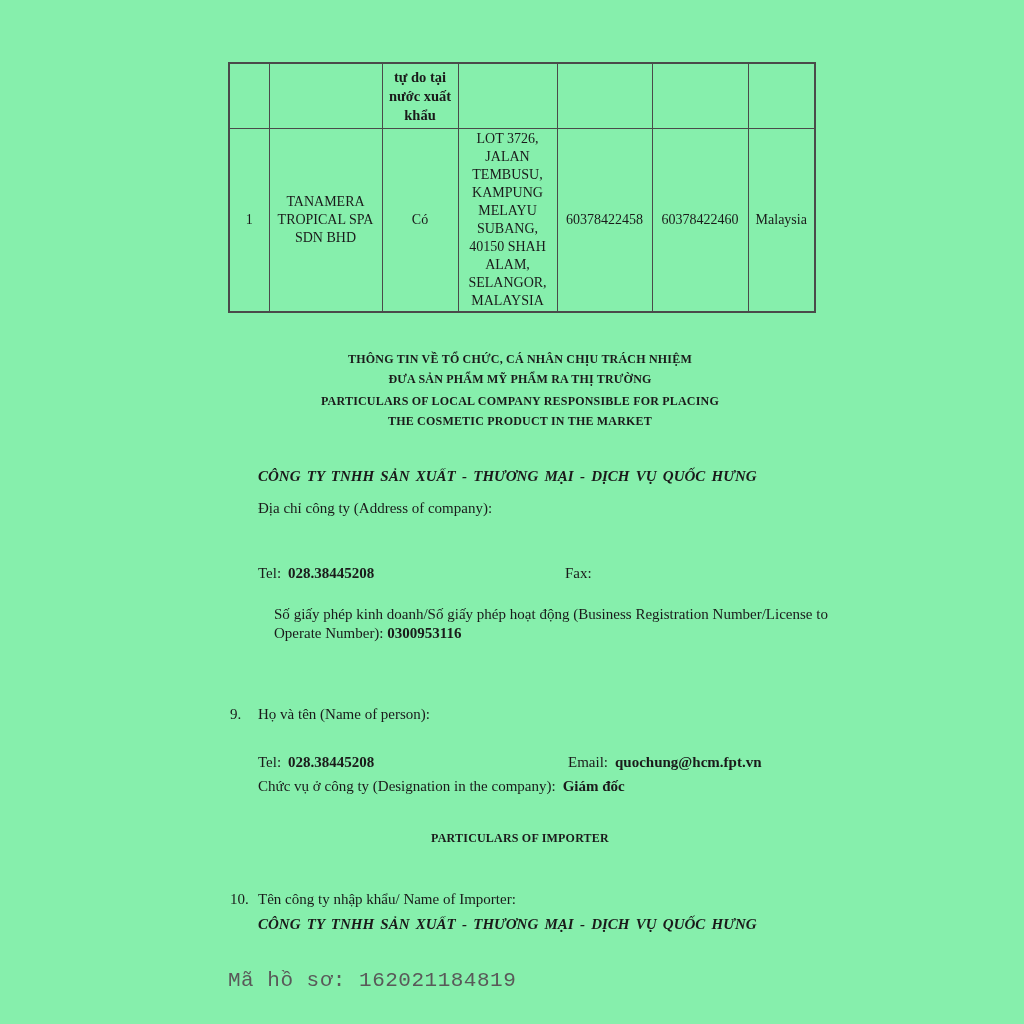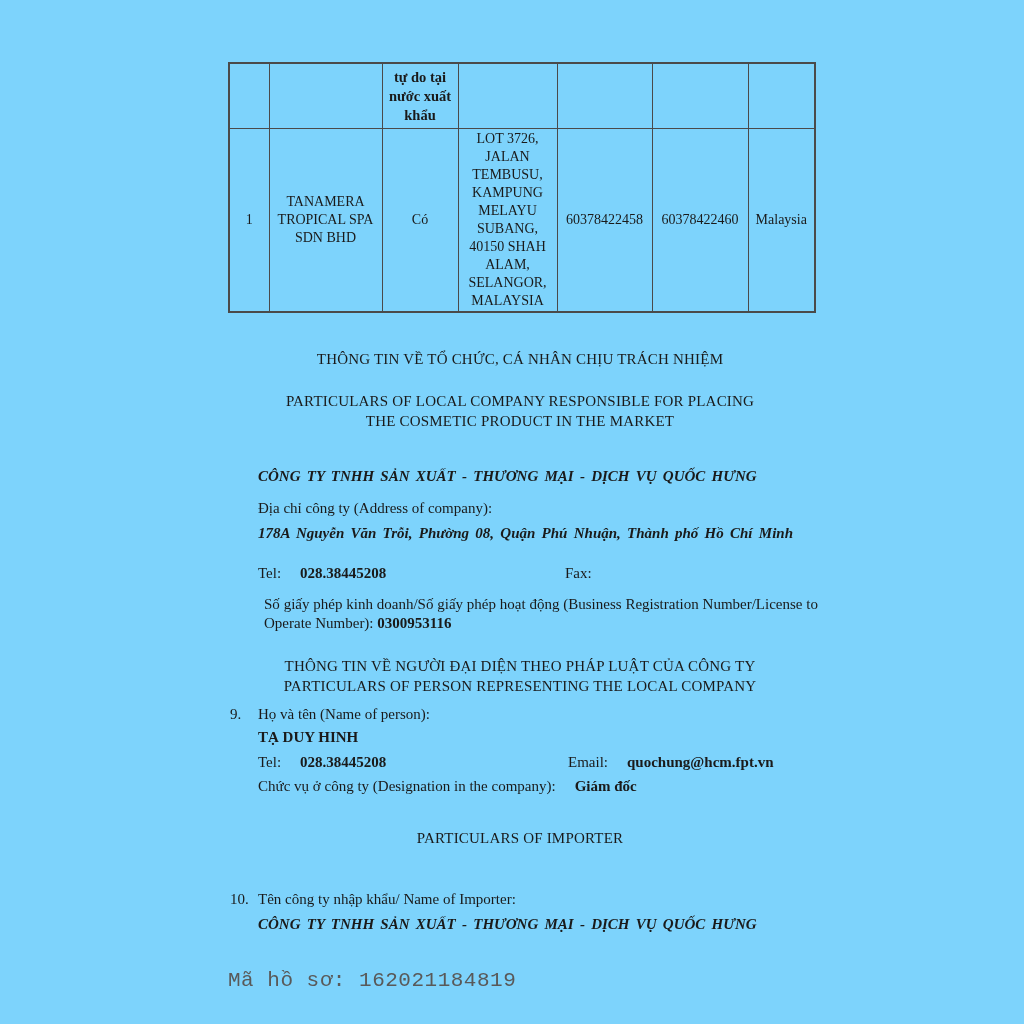--- a/index.html
+++ b/index.html
@@ -4,21 +4,21 @@
 <style>
   html, body {
     margin: 0;
     padding: 0;
     background: #ffffff;
   }
   .page {
     position: relative;
     width: 1024px;
     height: 1024px;
-    background: #7dd3fc;
+    background: #86efac;
     font-family: "Liberation Serif", "DejaVu Serif", serif;
     color: #1a1a1a;
     overflow: hidden;
   }
 
   
   table.doc-table {
     position: absolute;
     left: 228px;
     top: 62px;
@@ -38,51 +38,51 @@
   }
   tr.hdr-row td { height: 62px; font-weight: bold; font-size: 14.5px; line-height: 19px; }
   tr.data-row td { height: 180px; text-align: center; }
 
   
   .heading {
     position: absolute;
     left: 200px;
     width: 640px;
     text-align: center;
-    font-weight: normal;
-    font-size: 15px;
+    font-weight: bold;
+    font-size: 12px;
     line-height: 20px;
     letter-spacing: 0.2px;
   }
   .heading div { white-space: nowrap; }
 
   
   .line {
     position: absolute;
     left: 228px;
     width: 586px;
     font-size: 15px;
     line-height: 17px;
     white-space: nowrap;
   }
   .indent { left: 258px; width: 556px; }
   .num { display: inline-block; width: 28px; padding-left: 2px; }
   .b { font-weight: bold; }
   .company { font-weight: bold; word-spacing: 2.5px; font-style: italic; }
-  .val-gap { margin-left: 19px; }
+  .val-gap { margin-left: 7px; }
   .abs-mid { position: absolute; }
 
   .justify {
     position: absolute;
     left: 258px;
     width: 554px;
     font-size: 15px;
     line-height: 18.5px;
     text-align: justify;
-    margin: 6px;
+    margin: 16px;
   }
 
   .file-code {
     position: absolute;
     left: 228px;
     top: 969px;
     font-family: "Liberation Mono", "DejaVu Sans Mono", monospace;
     font-size: 21px;
     color: #595959;
     letter-spacing: 0.5px;
@@ -121,50 +121,45 @@
       <td>LOT 3726, JALAN TEMBUSU, KAMPUNG MELAYU SUBANG, 40150 SHAH ALAM, SELANGOR, MALAYSIA</td>
       <td>60378422458</td>
       <td>60378422460</td>
       <td>Malaysia</td>
     </tr>
   </tbody>
     </table>
 
   <div class="heading" style="top:349px">
     <div>THÔNG TIN VỀ TỔ CHỨC, CÁ NHÂN CHỊU TRÁCH NHIỆM</div>
+    <div>ĐƯA SẢN PHẨM MỸ PHẨM RA THỊ TRƯỜNG</div>
   </div>
   <div class="heading" style="top:391px">
     <div>PARTICULARS OF LOCAL COMPANY RESPONSIBLE FOR PLACING</div>
     <div>THE COSMETIC PRODUCT IN THE MARKET</div>
   </div>
 
   <div class="line indent company" style="top:468px">CÔNG TY TNHH SẢN XUẤT - THƯƠNG MẠI - DỊCH VỤ QUỐC HƯNG</div>
 
   <div class="line indent" style="top:500px">Địa chỉ công ty (Address of company):</div>
-  <div class="line indent company" style="top:525px">178A Nguyễn Văn Trỗi, Phường 08, Quận Phú Nhuận, Thành phố Hồ Chí Minh</div>
 
   <div class="line indent" style="top:565px">
     <span>Tel:</span><span class="b val-gap">028.38445208</span>
     <span class="abs-mid" style="left:307px">Fax:</span>
   </div>
 
   <p class="justify" style="top:589px">
     <span>Số giấy phép kinh doanh/Số giấy phép hoạt động (Business Registration Number/License to Operate Number):</span>
     <span class="b">0300953116</span>
   </p>
 
-  <div class="heading" style="top:656px">
-    <div>THÔNG TIN VỀ NGƯỜI ĐẠI DIỆN THEO PHÁP LUẬT CỦA CÔNG TY</div>
-    <div>PARTICULARS OF PERSON REPRESENTING THE LOCAL COMPANY</div>
-  </div>
 
   <div class="line" style="top:706px">
     <span class="num">9.</span><span>Họ và tên (Name of person):</span>
   </div>
-  <div class="line indent b" style="top:729px">TẠ DUY HINH</div>
 
   <div class="line indent" style="top:754px">
     <span>Tel:</span><span class="b val-gap">028.38445208</span>
     <span class="abs-mid" style="left:310px"><span>Email:</span><span class="b val-gap">quochung@hcm.fpt.vn</span></span>
   </div>
 
   <div class="line indent" style="top:778px">
     <span>Chức vụ ở công ty (Designation in the company):</span><span class="b val-gap">Giám đốc</span>
   </div>
 

